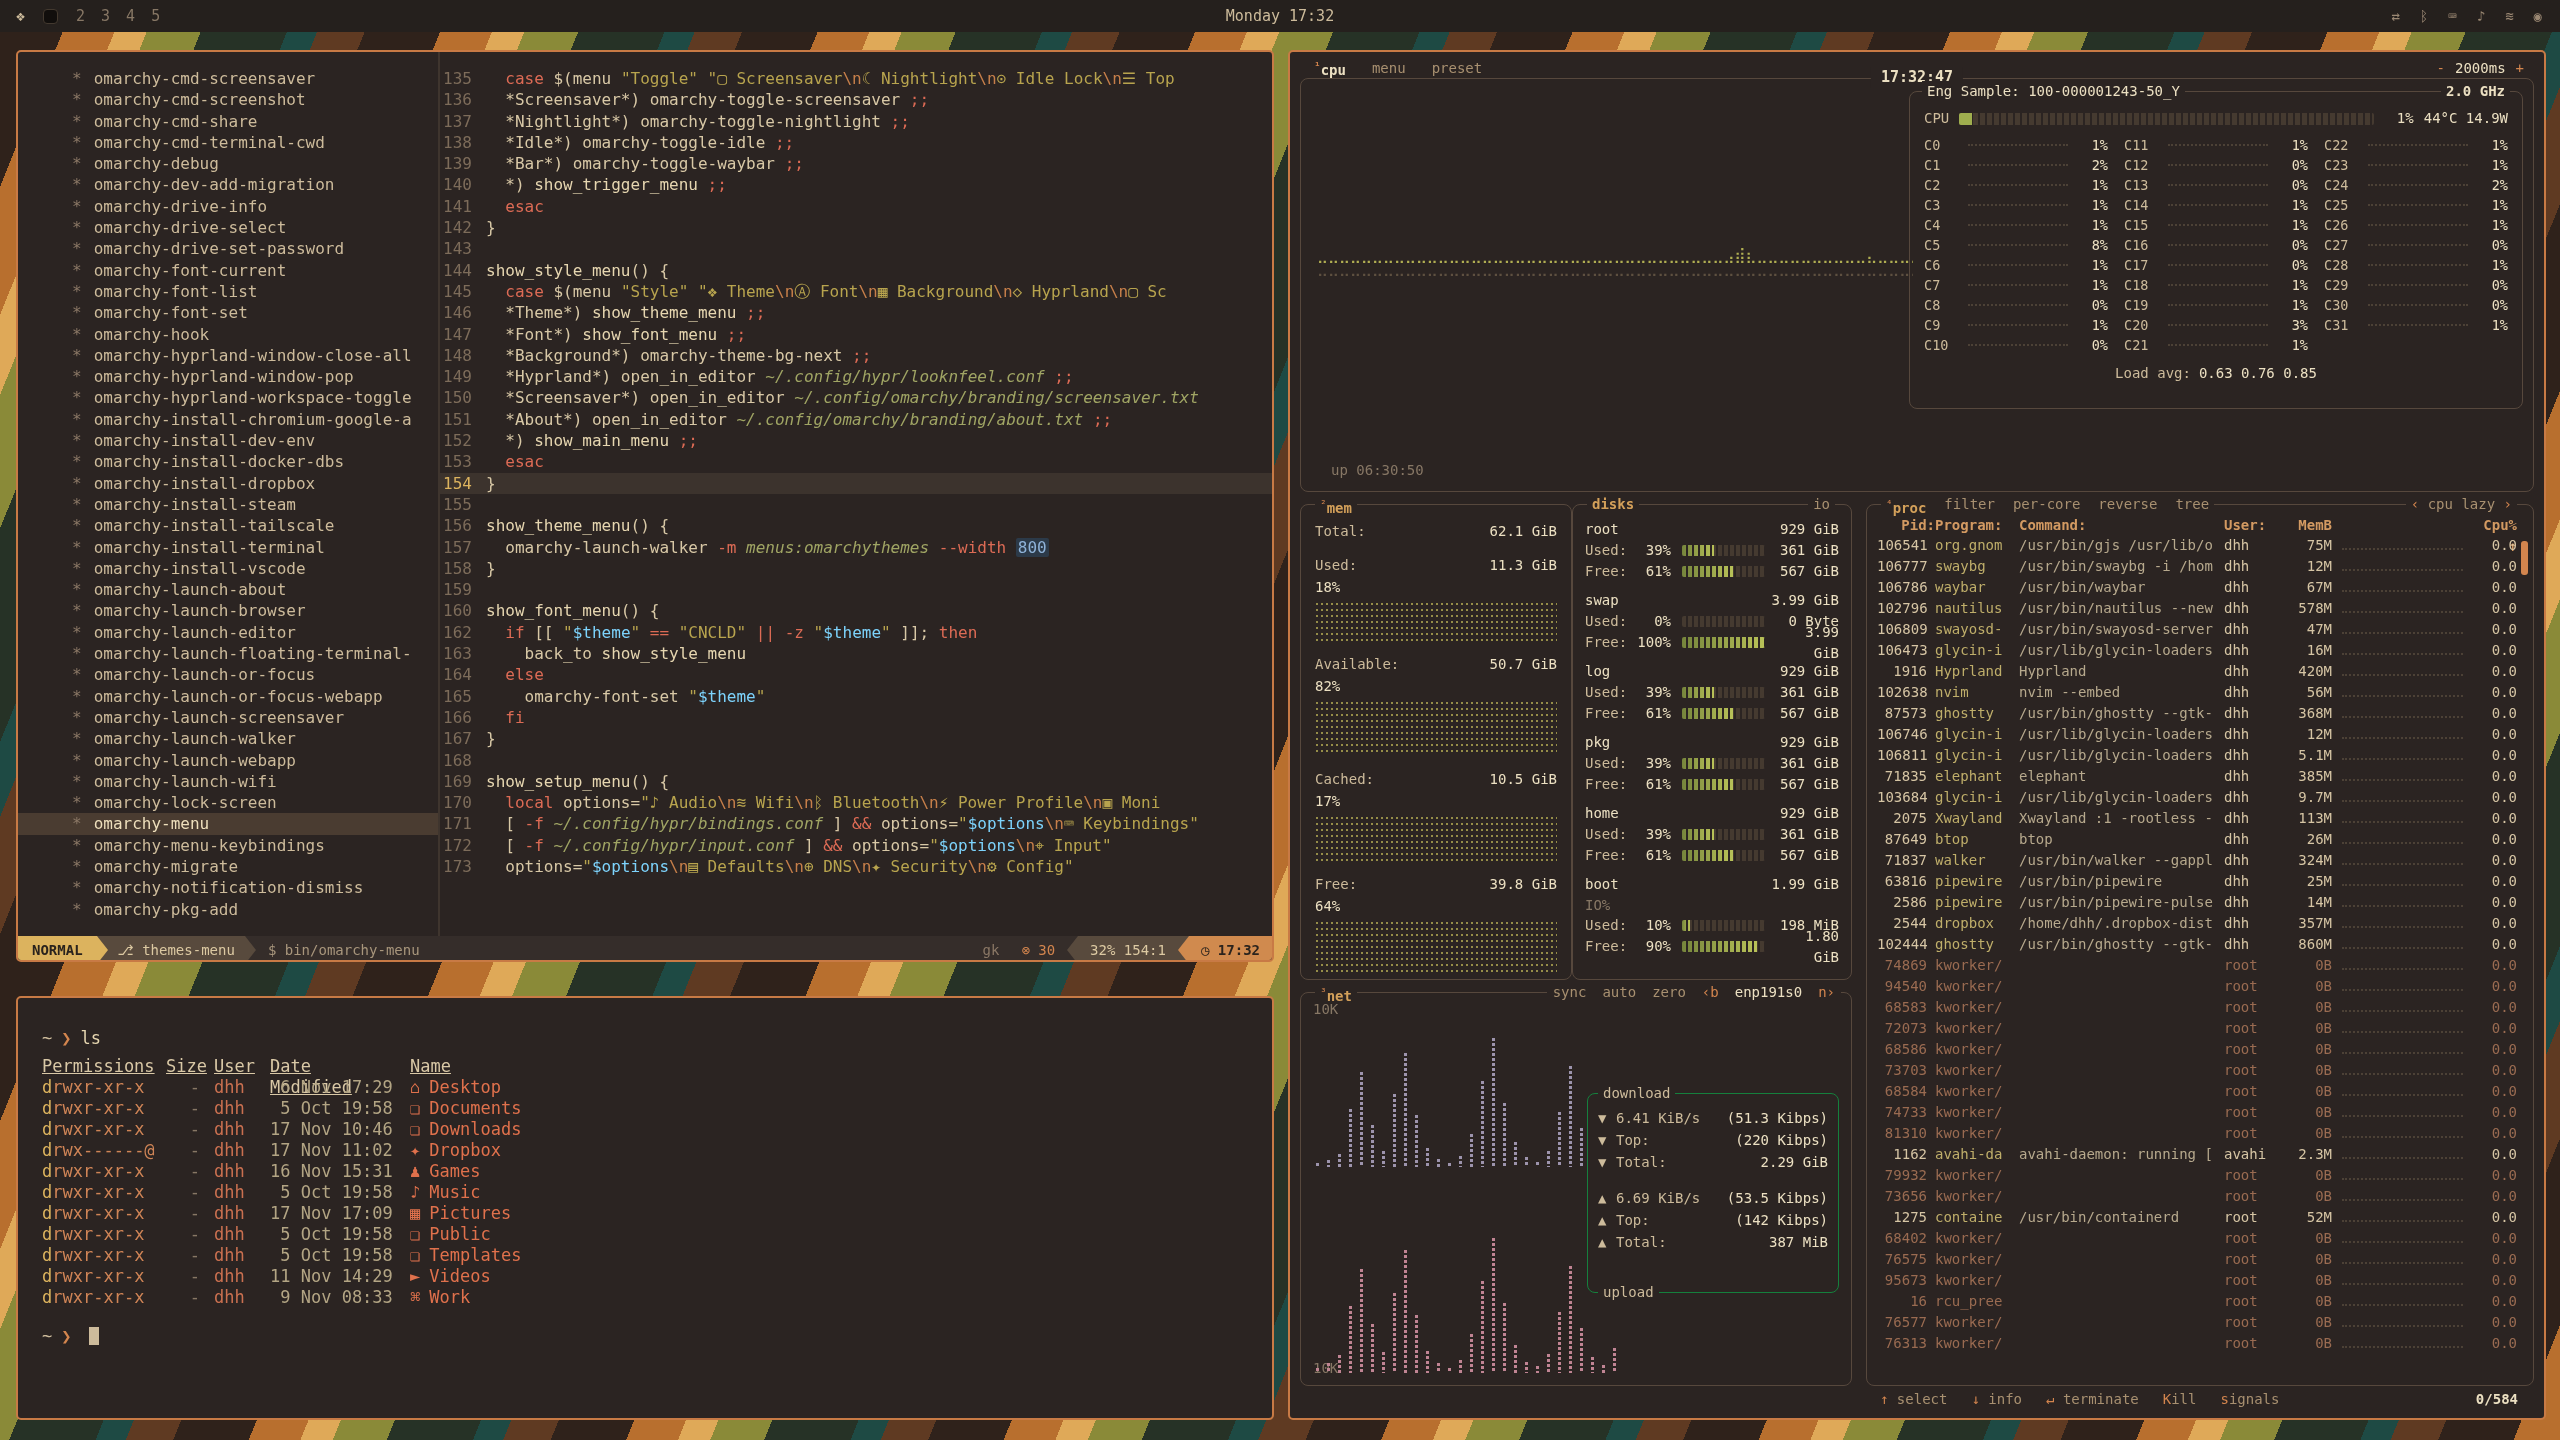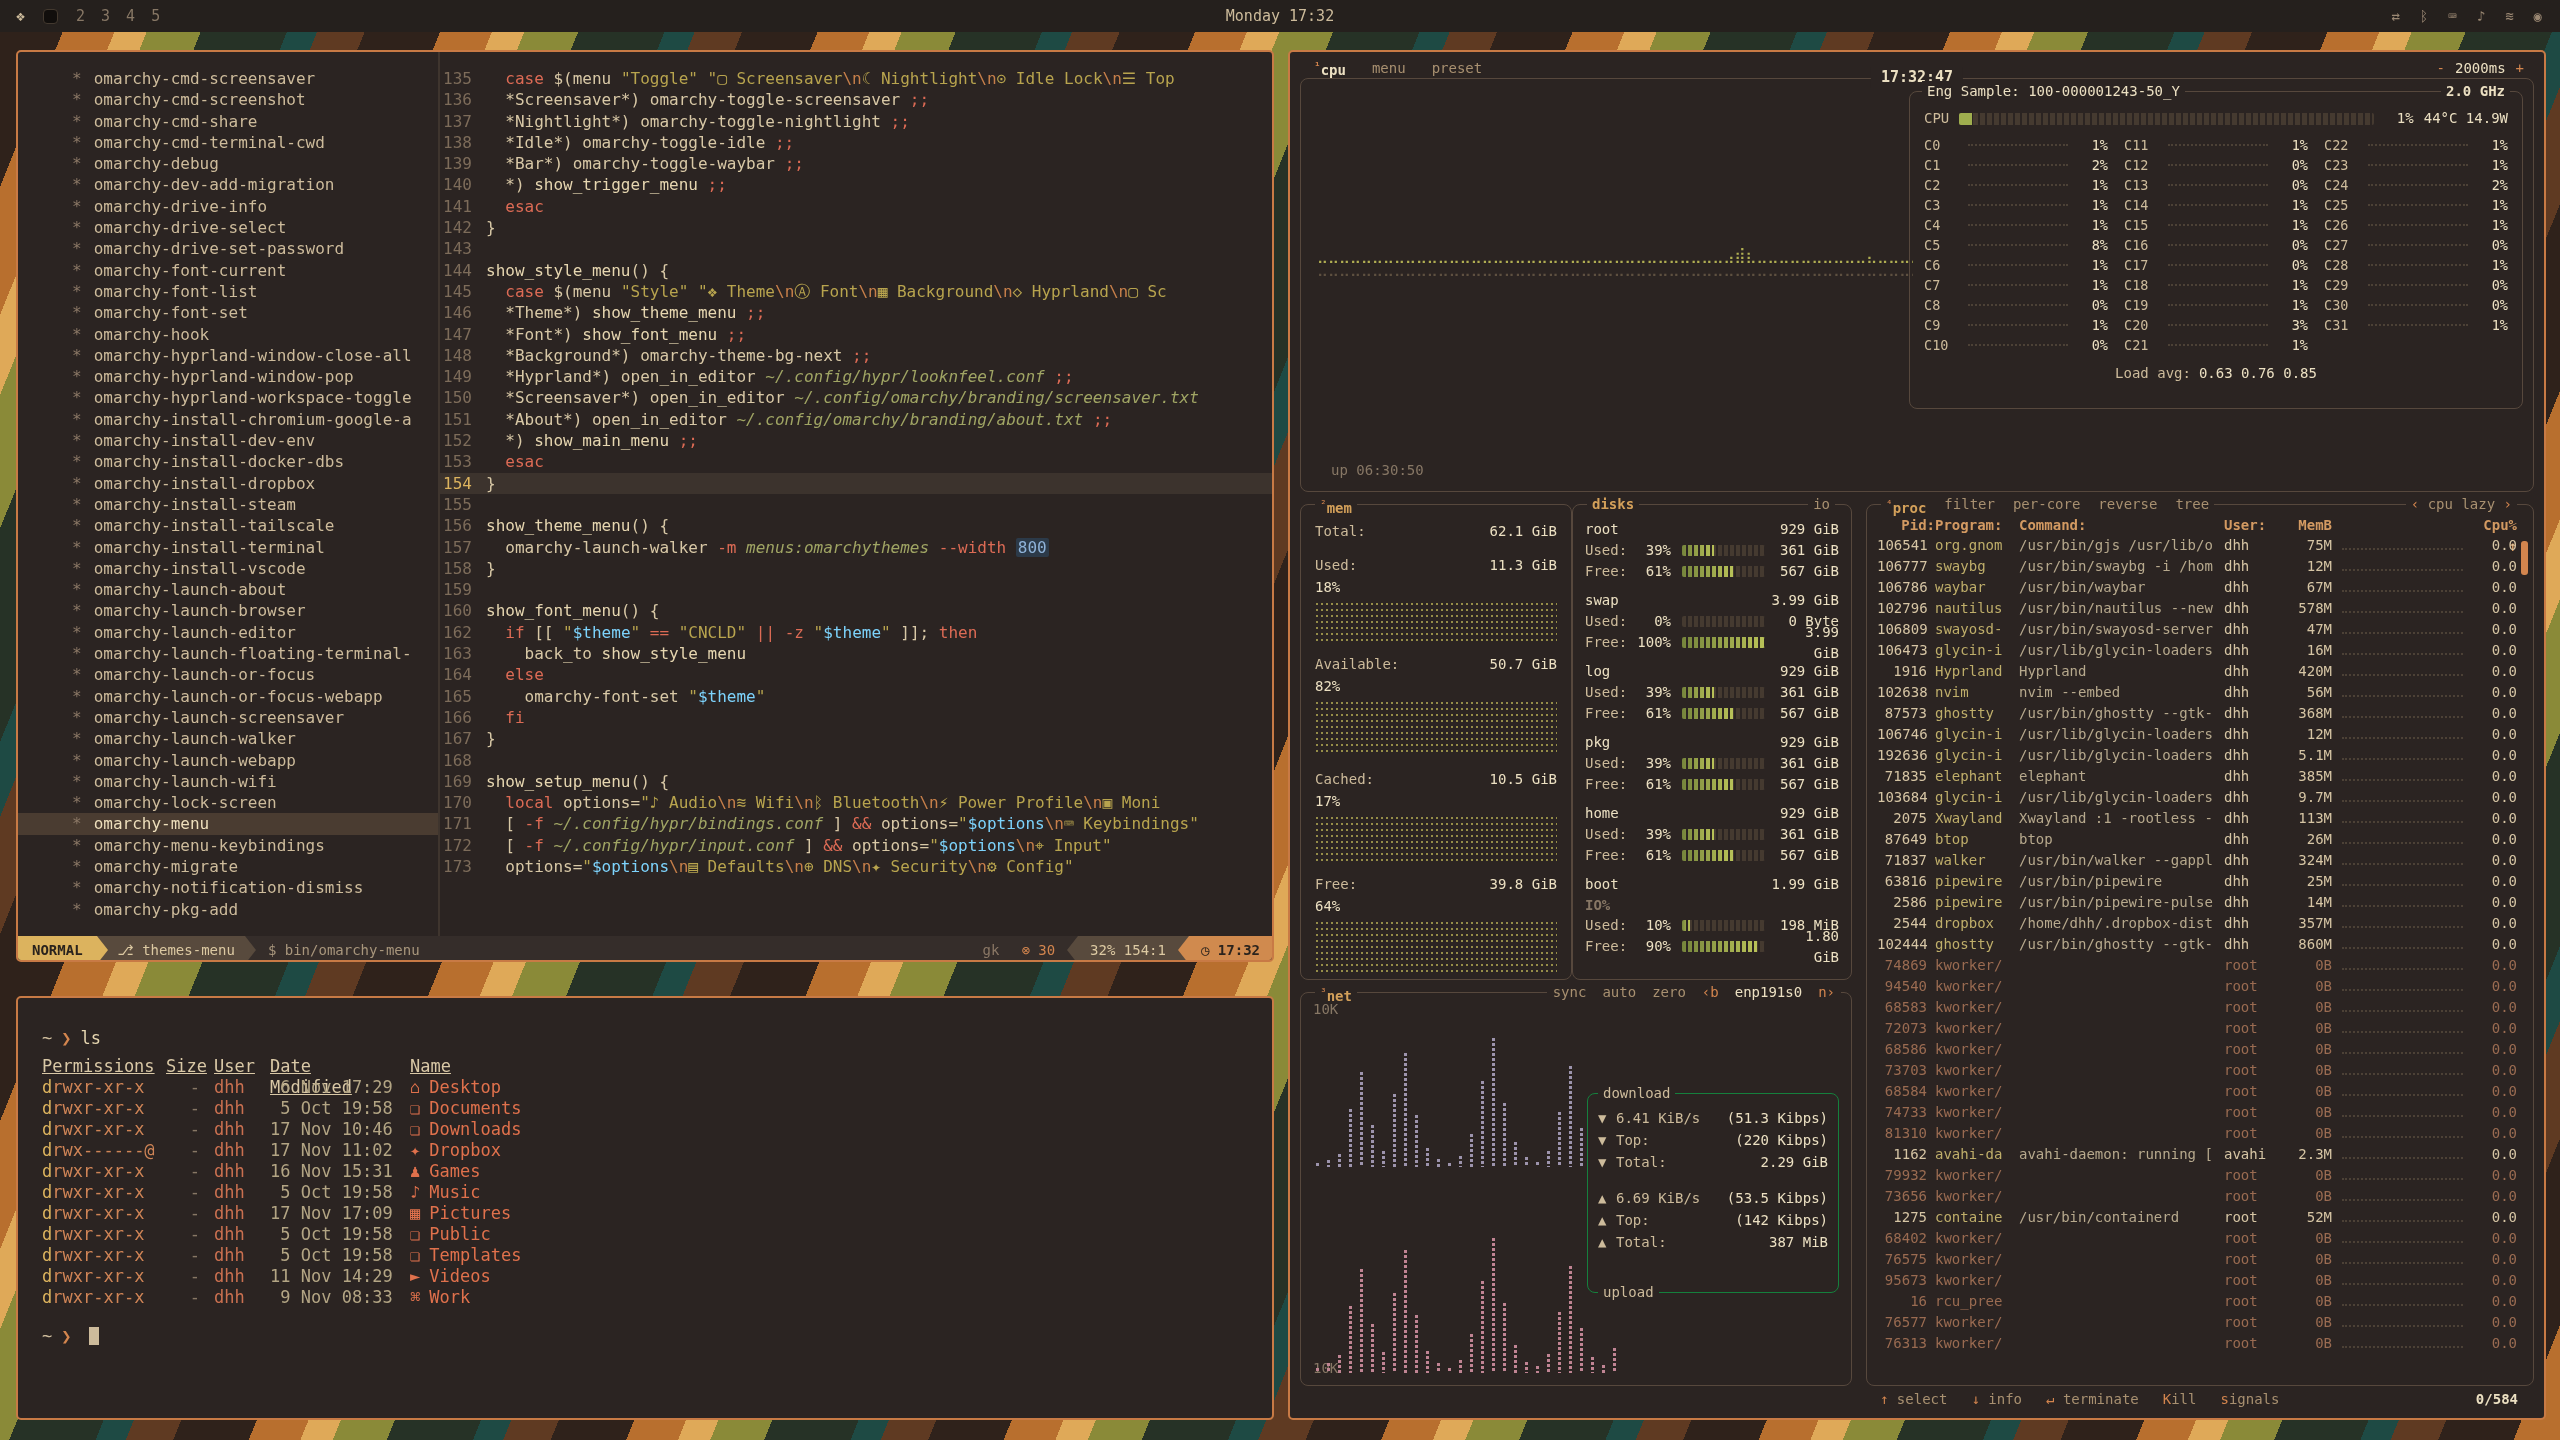--- a/index.html
+++ b/index.html
@@ -113,21 +113,21 @@
   .mgroup{margin-top:13px;}
   .mrow{display:flex;}
   .mpct{color:#ece0c2;margin:1px 0 3px;}
   .mgraph{background-image:radial-gradient(circle at 2px 3px,#a8a050 1.3px,transparent 1.5px);background-size:5px 6px;opacity:.85;}
   
   #box-disks{left:282px;top:452px;width:280px;height:476px;padding:14px 12px 0;}
   .d-io-title{position:absolute;top:-11px;right:16px;left:auto;background:#2b2422;padding:0 5px;color:#a89070;}
   .dgroup{margin-bottom:8px;}
   .drow{display:flex;align-items:center;height:21px;}
   .dn{color:#ece0c2}.ds{margin-left:auto;color:#ece0c2}
-  .dio{color:#877765;height:20px;font-weight:bold;}
+  .dio{color:#877765;height:20px;}
   .dlab{color:#cdbb9b;width:48px;}
   .dpct{width:38px;text-align:right;color:#ece0c2;margin-right:11px;}
   .dbar{flex:1;height:11px;background:#453a30;border-radius:2px;position:relative;overflow:hidden;margin-right:8px;}
   .dfill{height:100%;background:linear-gradient(90deg,#76853c,#b9c258);}
   .dbar::after{content:"";position:absolute;inset:0;background:repeating-linear-gradient(90deg,transparent 0 4px,#2b2422 4px 6px);}
   .dsz{width:66px;text-align:right;color:#ece0c2;}
   
   #box-net{left:10px;top:940px;width:552px;height:394px;}
   .net-buttons{position:absolute;top:-11px;right:10px;background:#2b2422;padding:0 6px;display:flex;gap:16px;color:#a89070;}
   .net-key{color:#d3854e}.net-iface{color:#ece0c2}
@@ -986,21 +986,21 @@
         <div class="prow">
           <span class="ppid">106746</span>
           <span class="pprog">glycin-i</span>
           <span class="pcmd">/usr/lib/glycin-loaders</span>
           <span class="puser">dhh</span>
           <span class="pmem">12M</span>
           <span class="pgraph"></span>
           <span class="pcpu">0.0</span>
         </div>
         <div class="prow">
-          <span class="ppid">192636</span>
+          <span class="ppid">106811</span>
           <span class="pprog">glycin-i</span>
           <span class="pcmd">/usr/lib/glycin-loaders</span>
           <span class="puser">dhh</span>
           <span class="pmem">5.1M</span>
           <span class="pgraph"></span>
           <span class="pcpu">0.0</span>
         </div>
         <div class="prow">
           <span class="ppid">71835</span>
           <span class="pprog">elephant</span>

